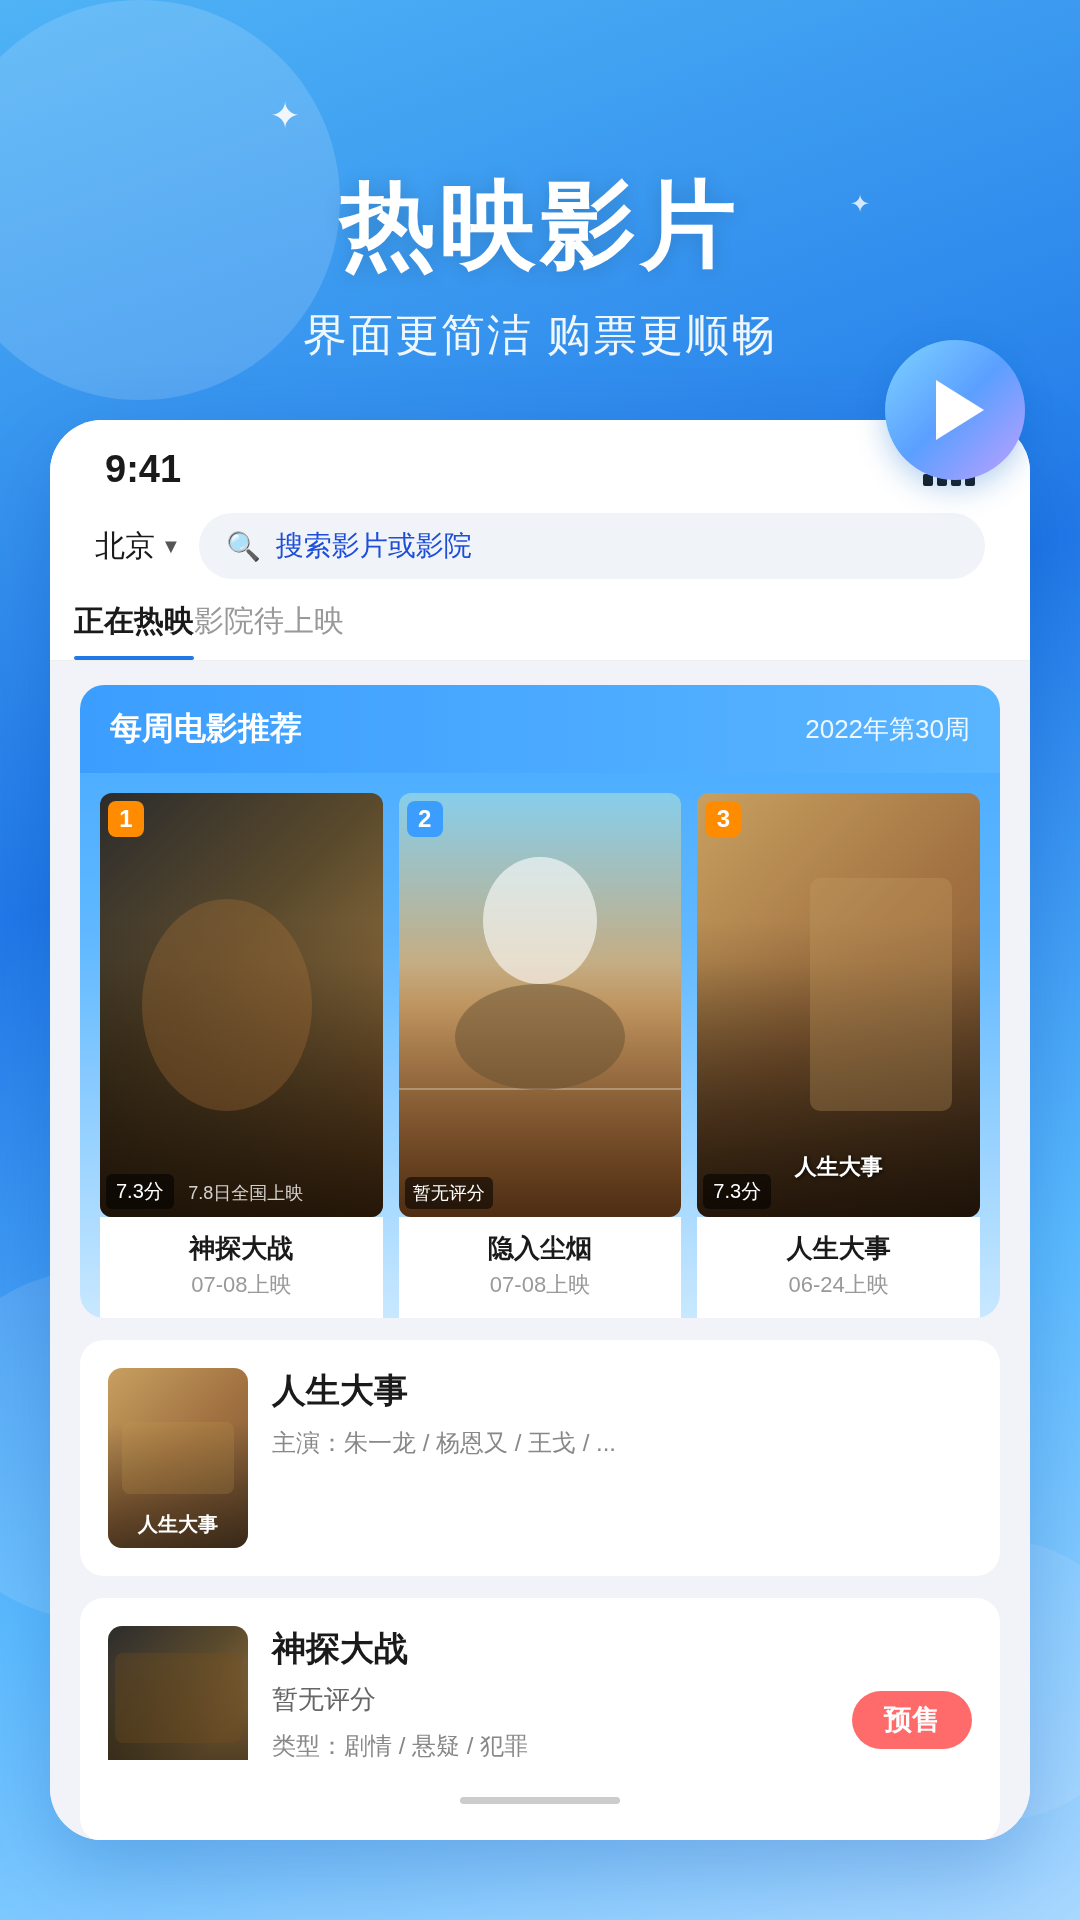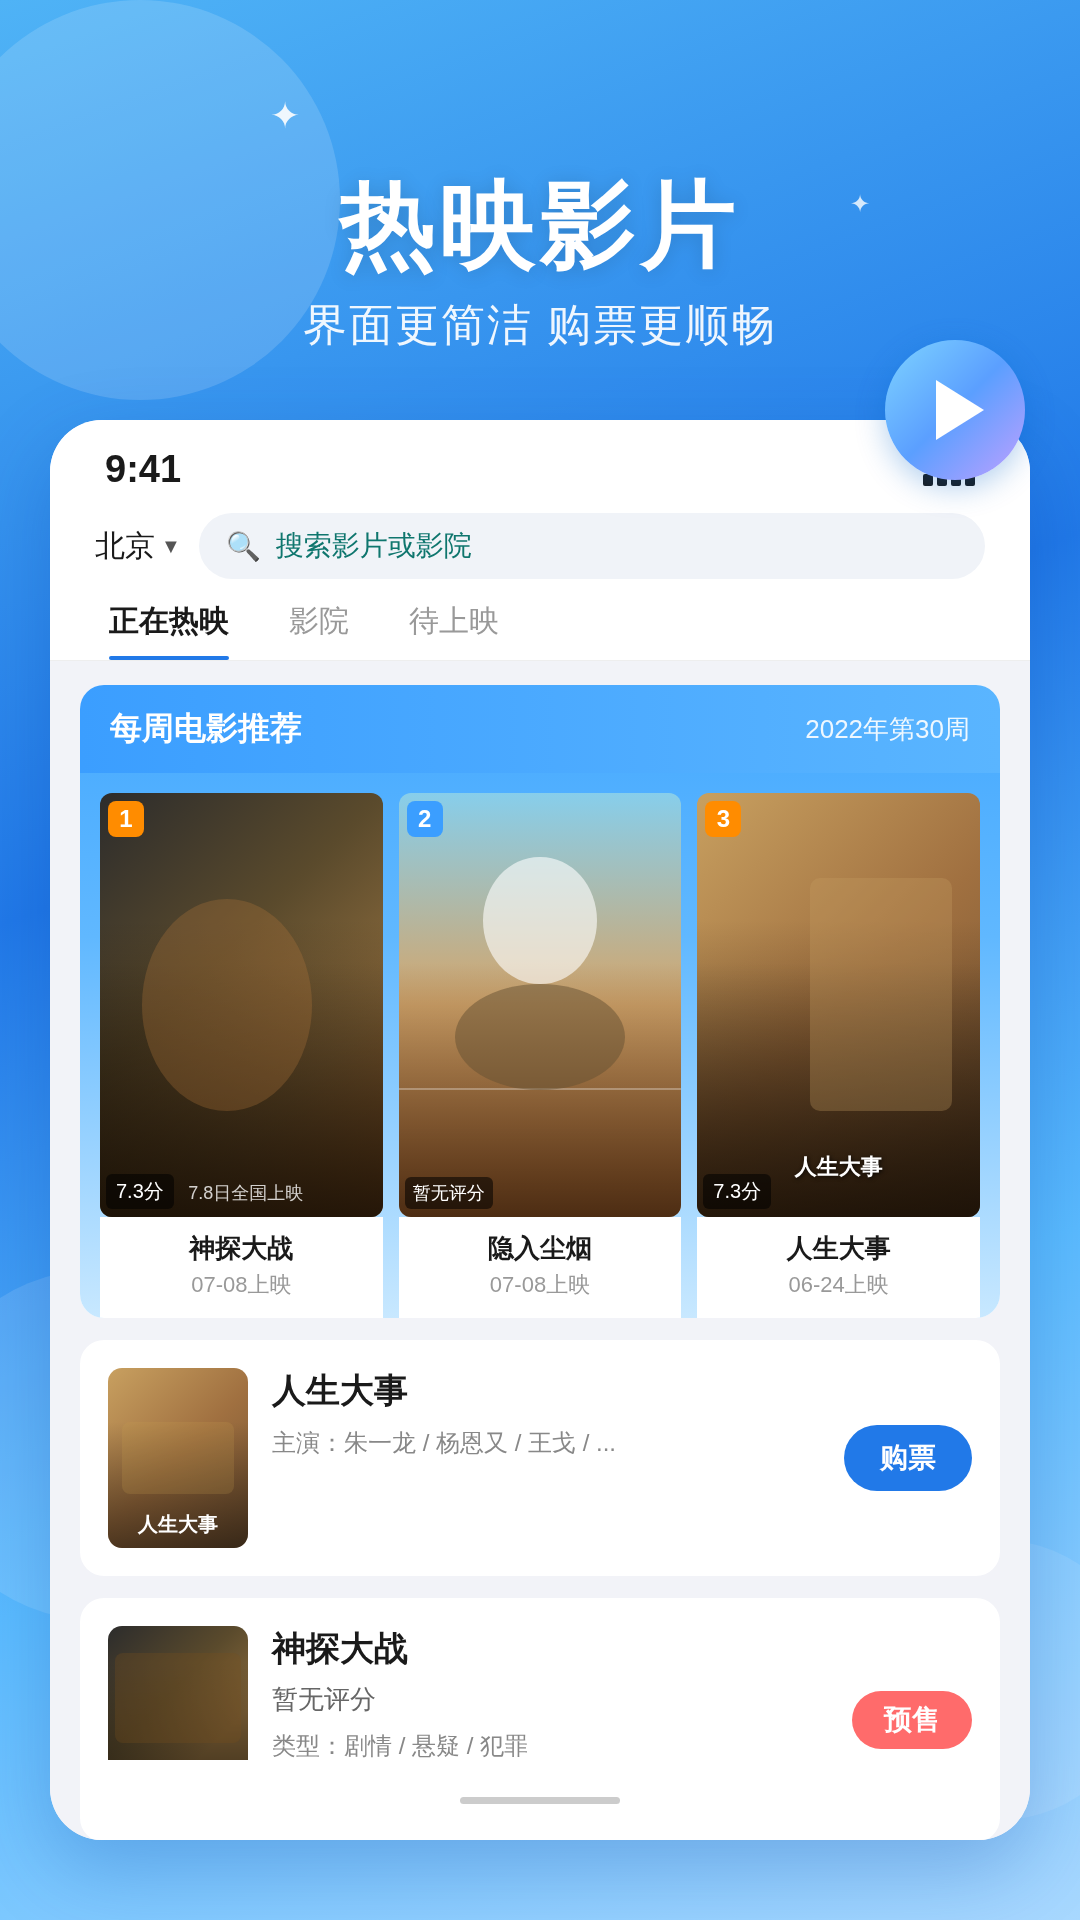--- a/index.html
+++ b/index.html
@@ -63,21 +63,21 @@
       font-weight: 800;
       color: white;
       letter-spacing: 4px;
       text-shadow: 0 2px 20px rgba(0,0,0,0.15);
       line-height: 1.1;
       margin-top: 32px;
     }
     .sub-title {
       font-size: 44px;
       color: rgba(255,255,255,0.92);
-      margin-top: 18px;
+      margin-top: 28px;
       font-weight: 400;
       letter-spacing: 2px;
     }
 
     
     .play-btn-circle {
       position: absolute;
       top: 340px; right: 55px;
       width: 140px; height: 140px;
       background: linear-gradient(135deg, #7ed4ff 0%, #5b9fff 50%, #c0a0ff 100%);
@@ -161,29 +161,28 @@
       align-items: center;
       padding: 14px 28px;
       gap: 14px;
     }
     .search-icon {
       color: #aaa;
       font-size: 28px;
     }
     .search-placeholder {
       font-size: 28px;
-      color: #0f766e;
+      color: #1d4ed8;
     }
 
     
     .tabs-row {
       background: white;
       display: flex;
-      padding: 0 59px;
-      gap: 60px;
+      padding: 0 24px;
       border-bottom: 1px solid #eee;
     }
     .tab {
       font-size: 30px;
       padding-bottom: 18px;
       cursor: pointer;
       color: #999;
       position: relative;
     }
     .tab.active {
@@ -536,23 +535,20 @@
     <div class="movie-list-item">
       <div class="movie-thumb thumb-1">
         <div style="position:absolute;inset:0;background:linear-gradient(180deg,transparent 30%,rgba(0,0,0,0.5))"></div>
         <div style="position:absolute;bottom:10px;left:0;right:0;text-align:center;color:white;font-size:20px;font-weight:700;">人生大事</div>
         <div style="position:absolute;bottom:30%;left:10%;width:80%;height:40%;background:rgba(200,160,80,0.2);border-radius:8px"></div>
       </div>
       <div class="movie-info">
         <div class="movie-title">人生大事</div>
         <div class="movie-meta">主演：朱一龙 / 杨恩又 / 王戈 / ...</div>
       </div>
-      <div class="movie-right">
-        <button class="btn-buy">购票</button>
-      </div>
     </div>
 
     <div class="movie-list-item">
       <div class="movie-thumb thumb-2">
         <div style="position:absolute;inset:0;background:linear-gradient(180deg,transparent 20%,rgba(0,0,0,0.6))"></div>
         <div style="position:absolute;bottom:10px;left:0;right:0;text-align:center;color:white;font-size:18px;font-weight:700;">神探大战</div>
         <div style="position:absolute;top:15%;left:5%;right:5%;height:50%;background:rgba(120,80,30,0.3);border-radius:8px"></div>
       </div>
       <div class="movie-info">
         <div class="movie-title">神探大战</div>

